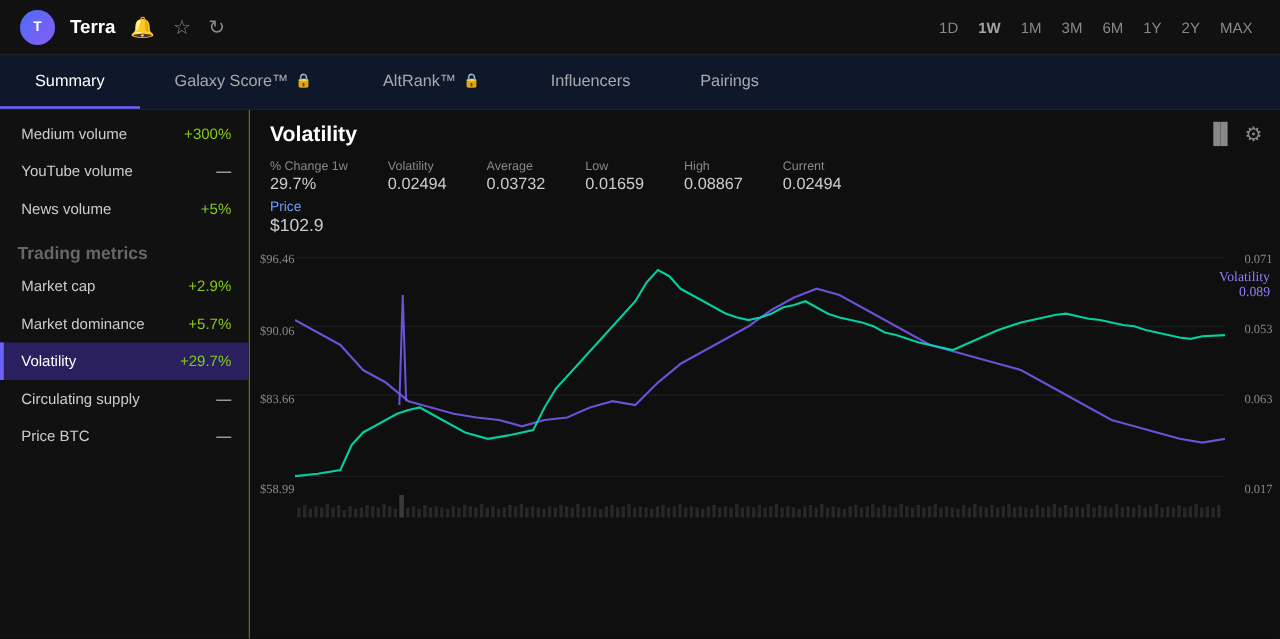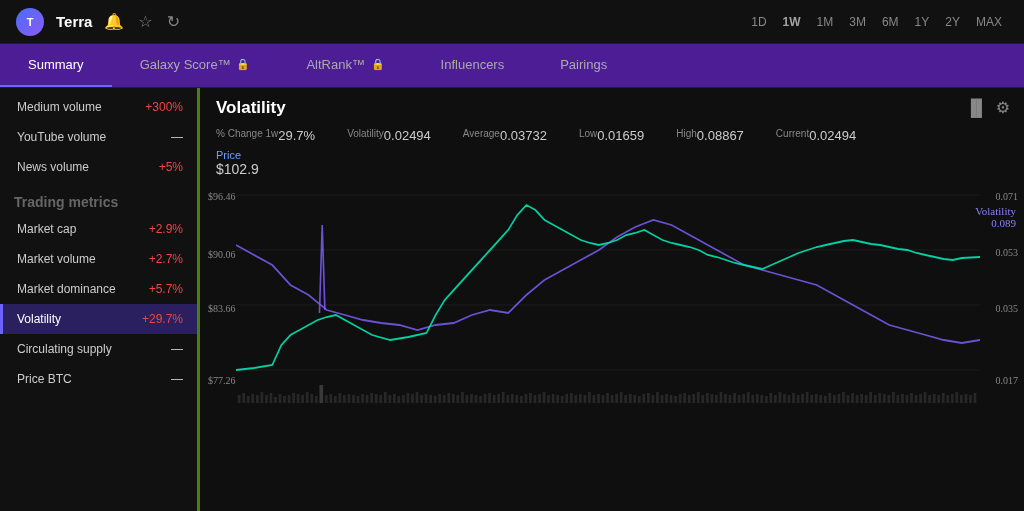--- a/index.html
+++ b/index.html
@@ -65,21 +65,21 @@
       border-radius: 3px;
     }
     .time-btn.active {
       color: #a3a3a3;
       font-weight: 600;
     }
 
     
     .tab-bar {
       display: flex;
-      background: #4c1d95;
+      background: #0f172a;
       border-bottom: 1px solid #222;
       height: 44px;
       align-items: center;
     }
     .tab-item {
       padding: 0 28px;
       height: 100%;
       display: flex;
       align-items: center;
       color: #aaa;
@@ -101,21 +101,21 @@
     .main-layout {
       display: flex;
       height: calc(511px - 44px - 44px);
     }
 
     
     .sidebar {
       width: 200px;
       min-width: 200px;
       background: #111;
-      border-right: 3px solid #4d7c0f;
+      border-right: 1px solid #4d7c0f;
       overflow-y: auto;
       padding-top: 4px;
     }
     .sidebar-item {
       display: flex;
       justify-content: space-between;
       align-items: center;
       padding: 8px 14px;
       cursor: pointer;
       border-left: 3px solid transparent;
@@ -125,21 +125,21 @@
       border-left: 3px solid #6c63ff;
     }
     .sidebar-label {
       color: #ccc;
       font-size: 12px;
     }
     .sidebar-value {
       font-size: 12px;
       font-weight: 500;
     }
-    .sidebar-value.green { color: #ef4444; text-align: right; }
+    .sidebar-value.green { color: #84cc16; text-align: right; }
     .sidebar-value.white { color: #ccc; }
     .sidebar-section-title {
       padding: 12px 14px 4px;
       font-size: 14px;
       color: #666;
       font-weight: 600;
       text-transform: none;
     }
 
     
@@ -161,21 +161,21 @@
       margin-bottom: 10px;
     }
 
     .chart-stats {
       display: flex;
       gap: 32px;
       margin-bottom: 6px;
     }
     .stat-item {
       display: flex;
-      flex-direction: row;
+      flex-direction: column;
     }
     .stat-label {
       font-size: 10px;
       color: #888;
     }
     .stat-value {
       font-size: 13px;
       color: #ccc;
     }
 
@@ -279,24 +279,20 @@
     <div class="sidebar-item">
       <span class="sidebar-label">News volume</span>
       <span class="sidebar-value green">+5%</span>
     </div>
 
     <div class="sidebar-section-title">Trading metrics</div>
 
     <div class="sidebar-item">
       <span class="sidebar-label">Market cap</span>
       <span class="sidebar-value green">+2.9%</span>
-    </div>
-    <div class="sidebar-item">
-      <span class="sidebar-label">Market volume</span>
-      <span class="sidebar-value green">+2.7%</span>
     </div>
     <div class="sidebar-item">
       <span class="sidebar-label">Market dominance</span>
       <span class="sidebar-value green">+5.7%</span>
     </div>
     <div class="sidebar-item active">
       <span class="sidebar-label" style="color:#fff;">Volatility</span>
       <span class="sidebar-value green">+29.7%</span>
     </div>
     <div class="sidebar-item">
@@ -345,25 +341,25 @@
       </div>
       <div style="font-size:11px;color:#6c9fff;margin-top:4px;">Price</div>
       <div style="font-size:14px;color:#ccc;">$102.9</div>
     </div>
 
     <div style="position:relative; width:100%; height: 240px; font-family: Liberation Serif, serif;">
 
       <span class="price-label-left" style="top:6px;">$96.46</span>
       <span class="price-label-left" style="top:64px;">$90.06</span>
       <span class="price-label-left" style="top:118px;">$83.66</span>
-      <span class="price-label-left" style="top:190px;">$77.26</span>
+      <span class="price-label-left" style="top:190px;">$58.99</span>
 
       <span class="y-label-right" style="top:6px;">0.071</span>
       <span class="y-label-right" style="top:62px;">0.053</span>
-      <span class="y-label-right" style="top:118px;">0.035</span>
+      <span class="y-label-right" style="top:118px;">0.063</span>
       <span class="y-label-right" style="top:190px;">0.017</span>
 
       <div class="volatility-label-right">
         <span style="color:#8b7fff;">Volatility</span><br>
         <span>0.089</span>
       </div>
 
       <svg width="100%" height="230" viewBox="0 0 820 230" preserveAspectRatio="none" style="position:absolute;left:36px;top:0;width:calc(100% - 80px);">
 
         <line x1="0" y1="10" x2="820" y2="10" stroke="#1e1e1e" stroke-width="1"></line>

